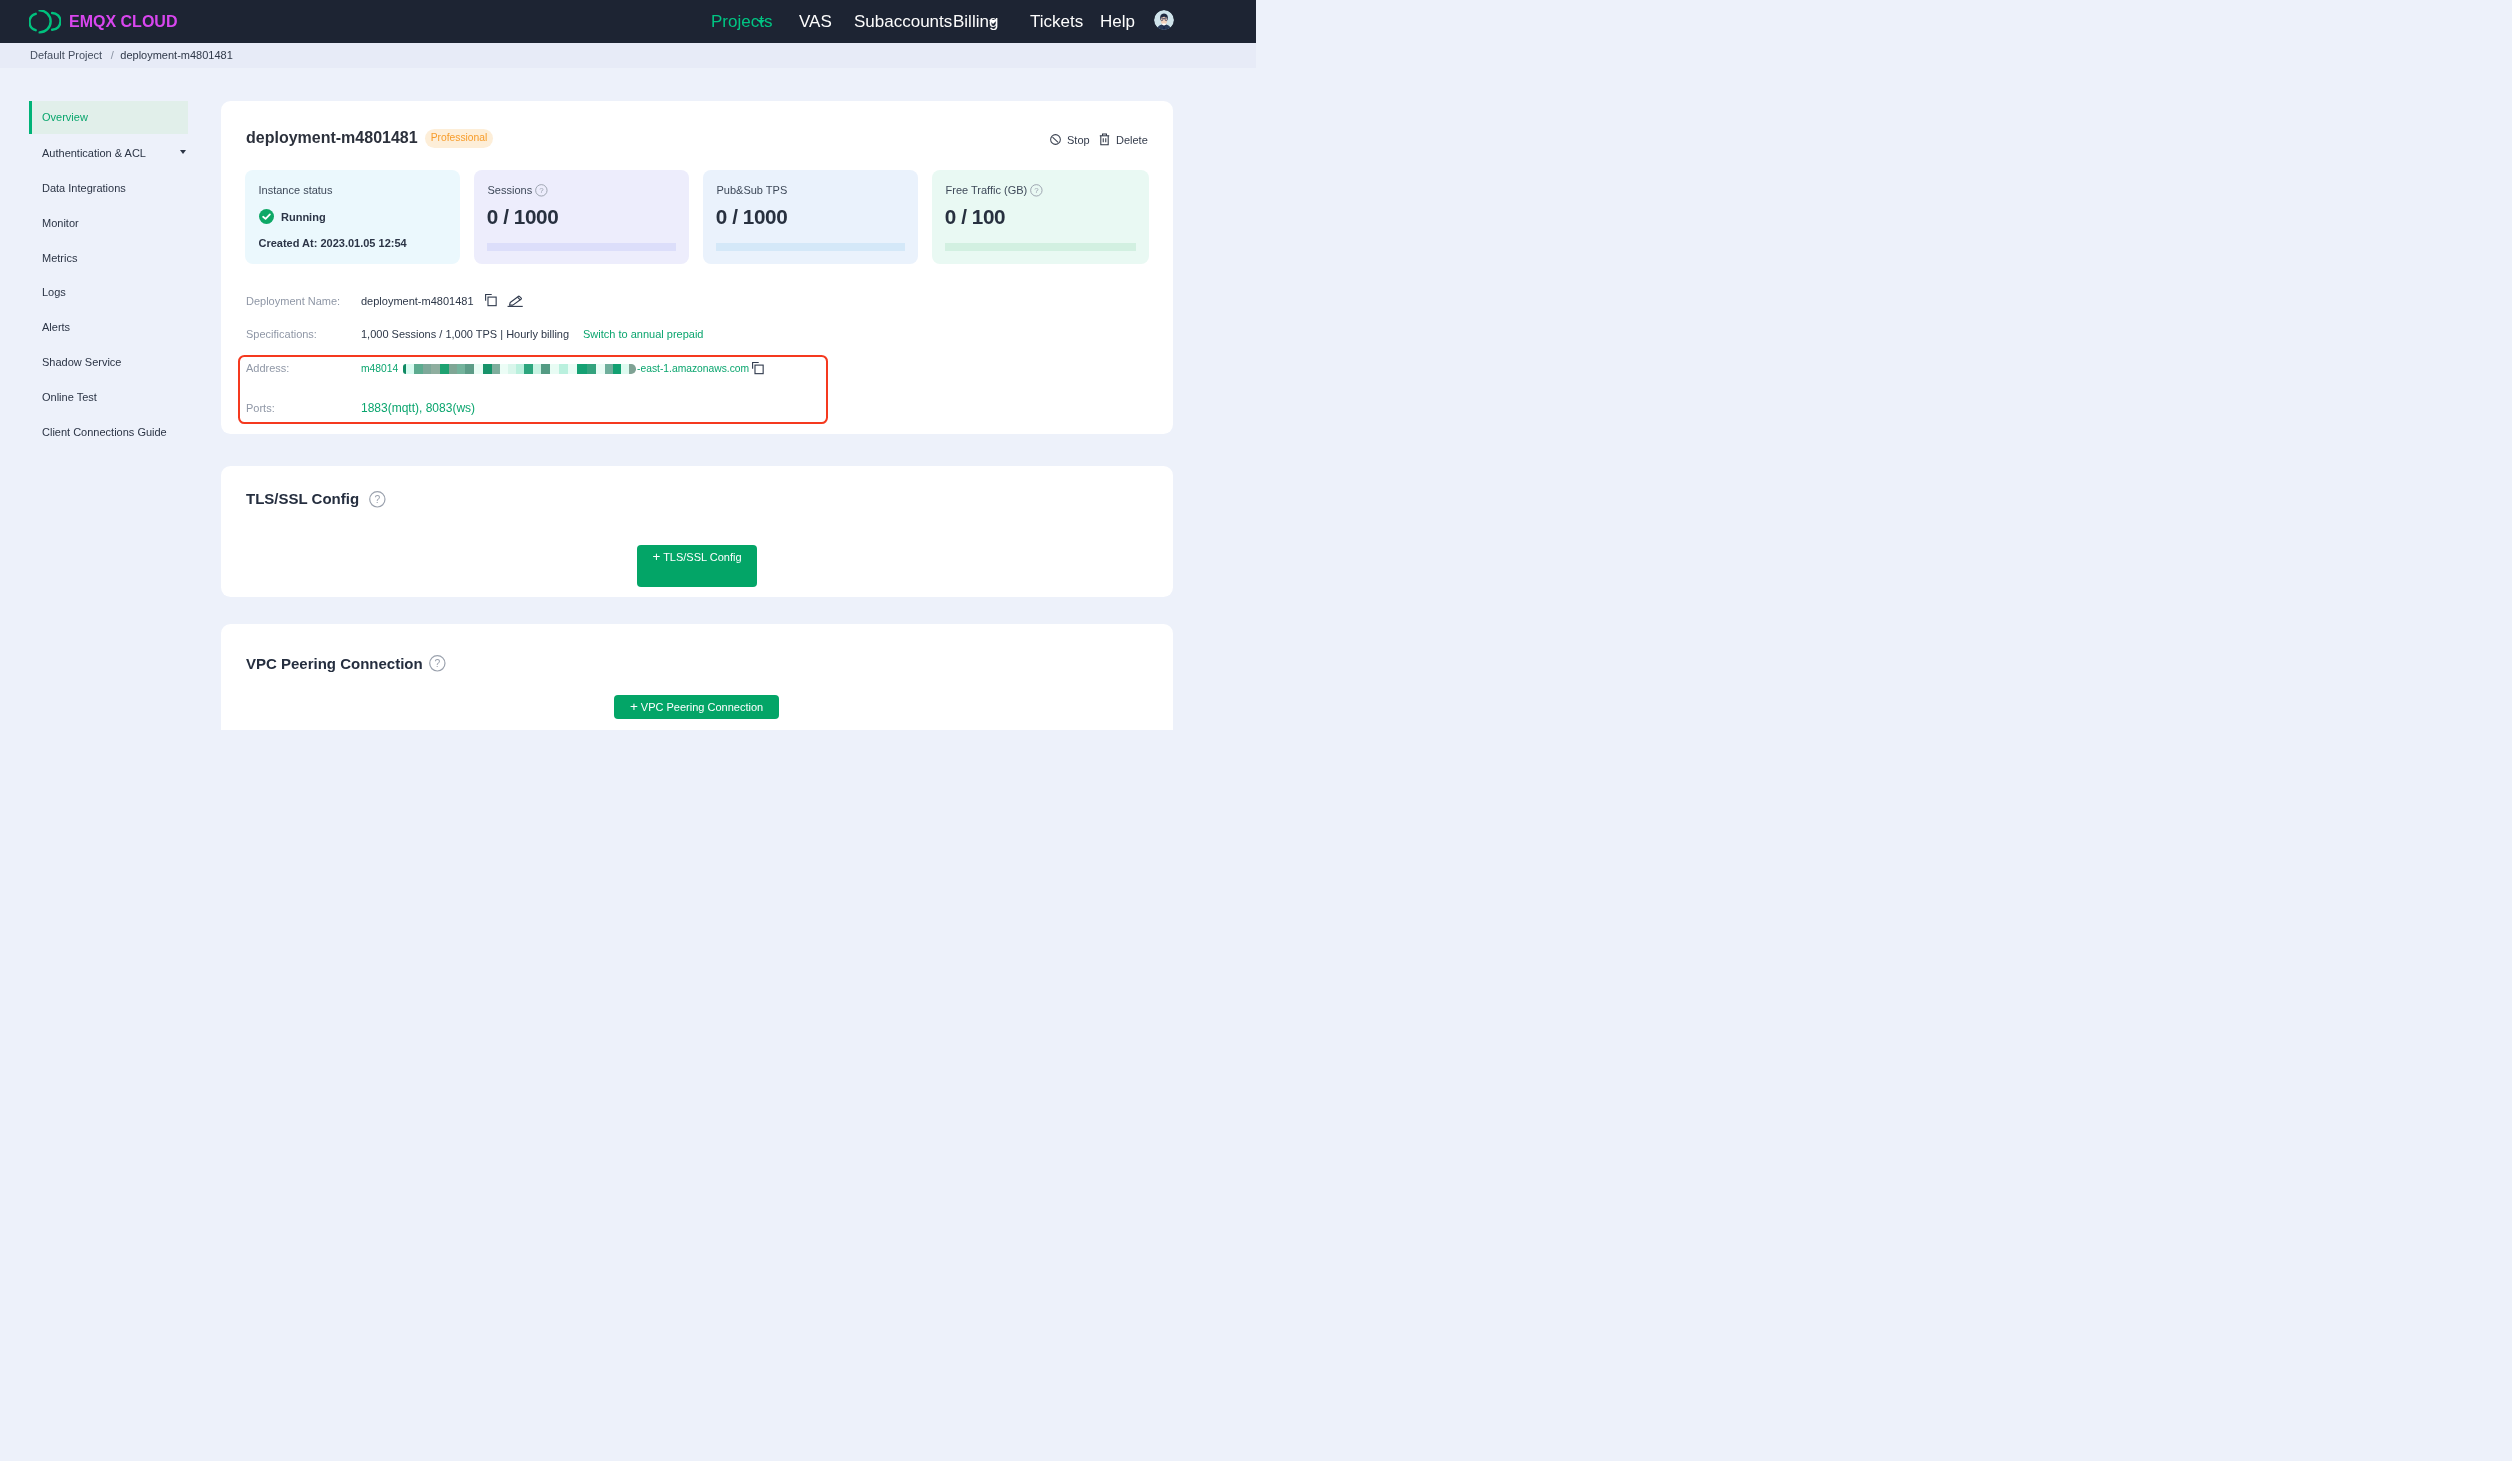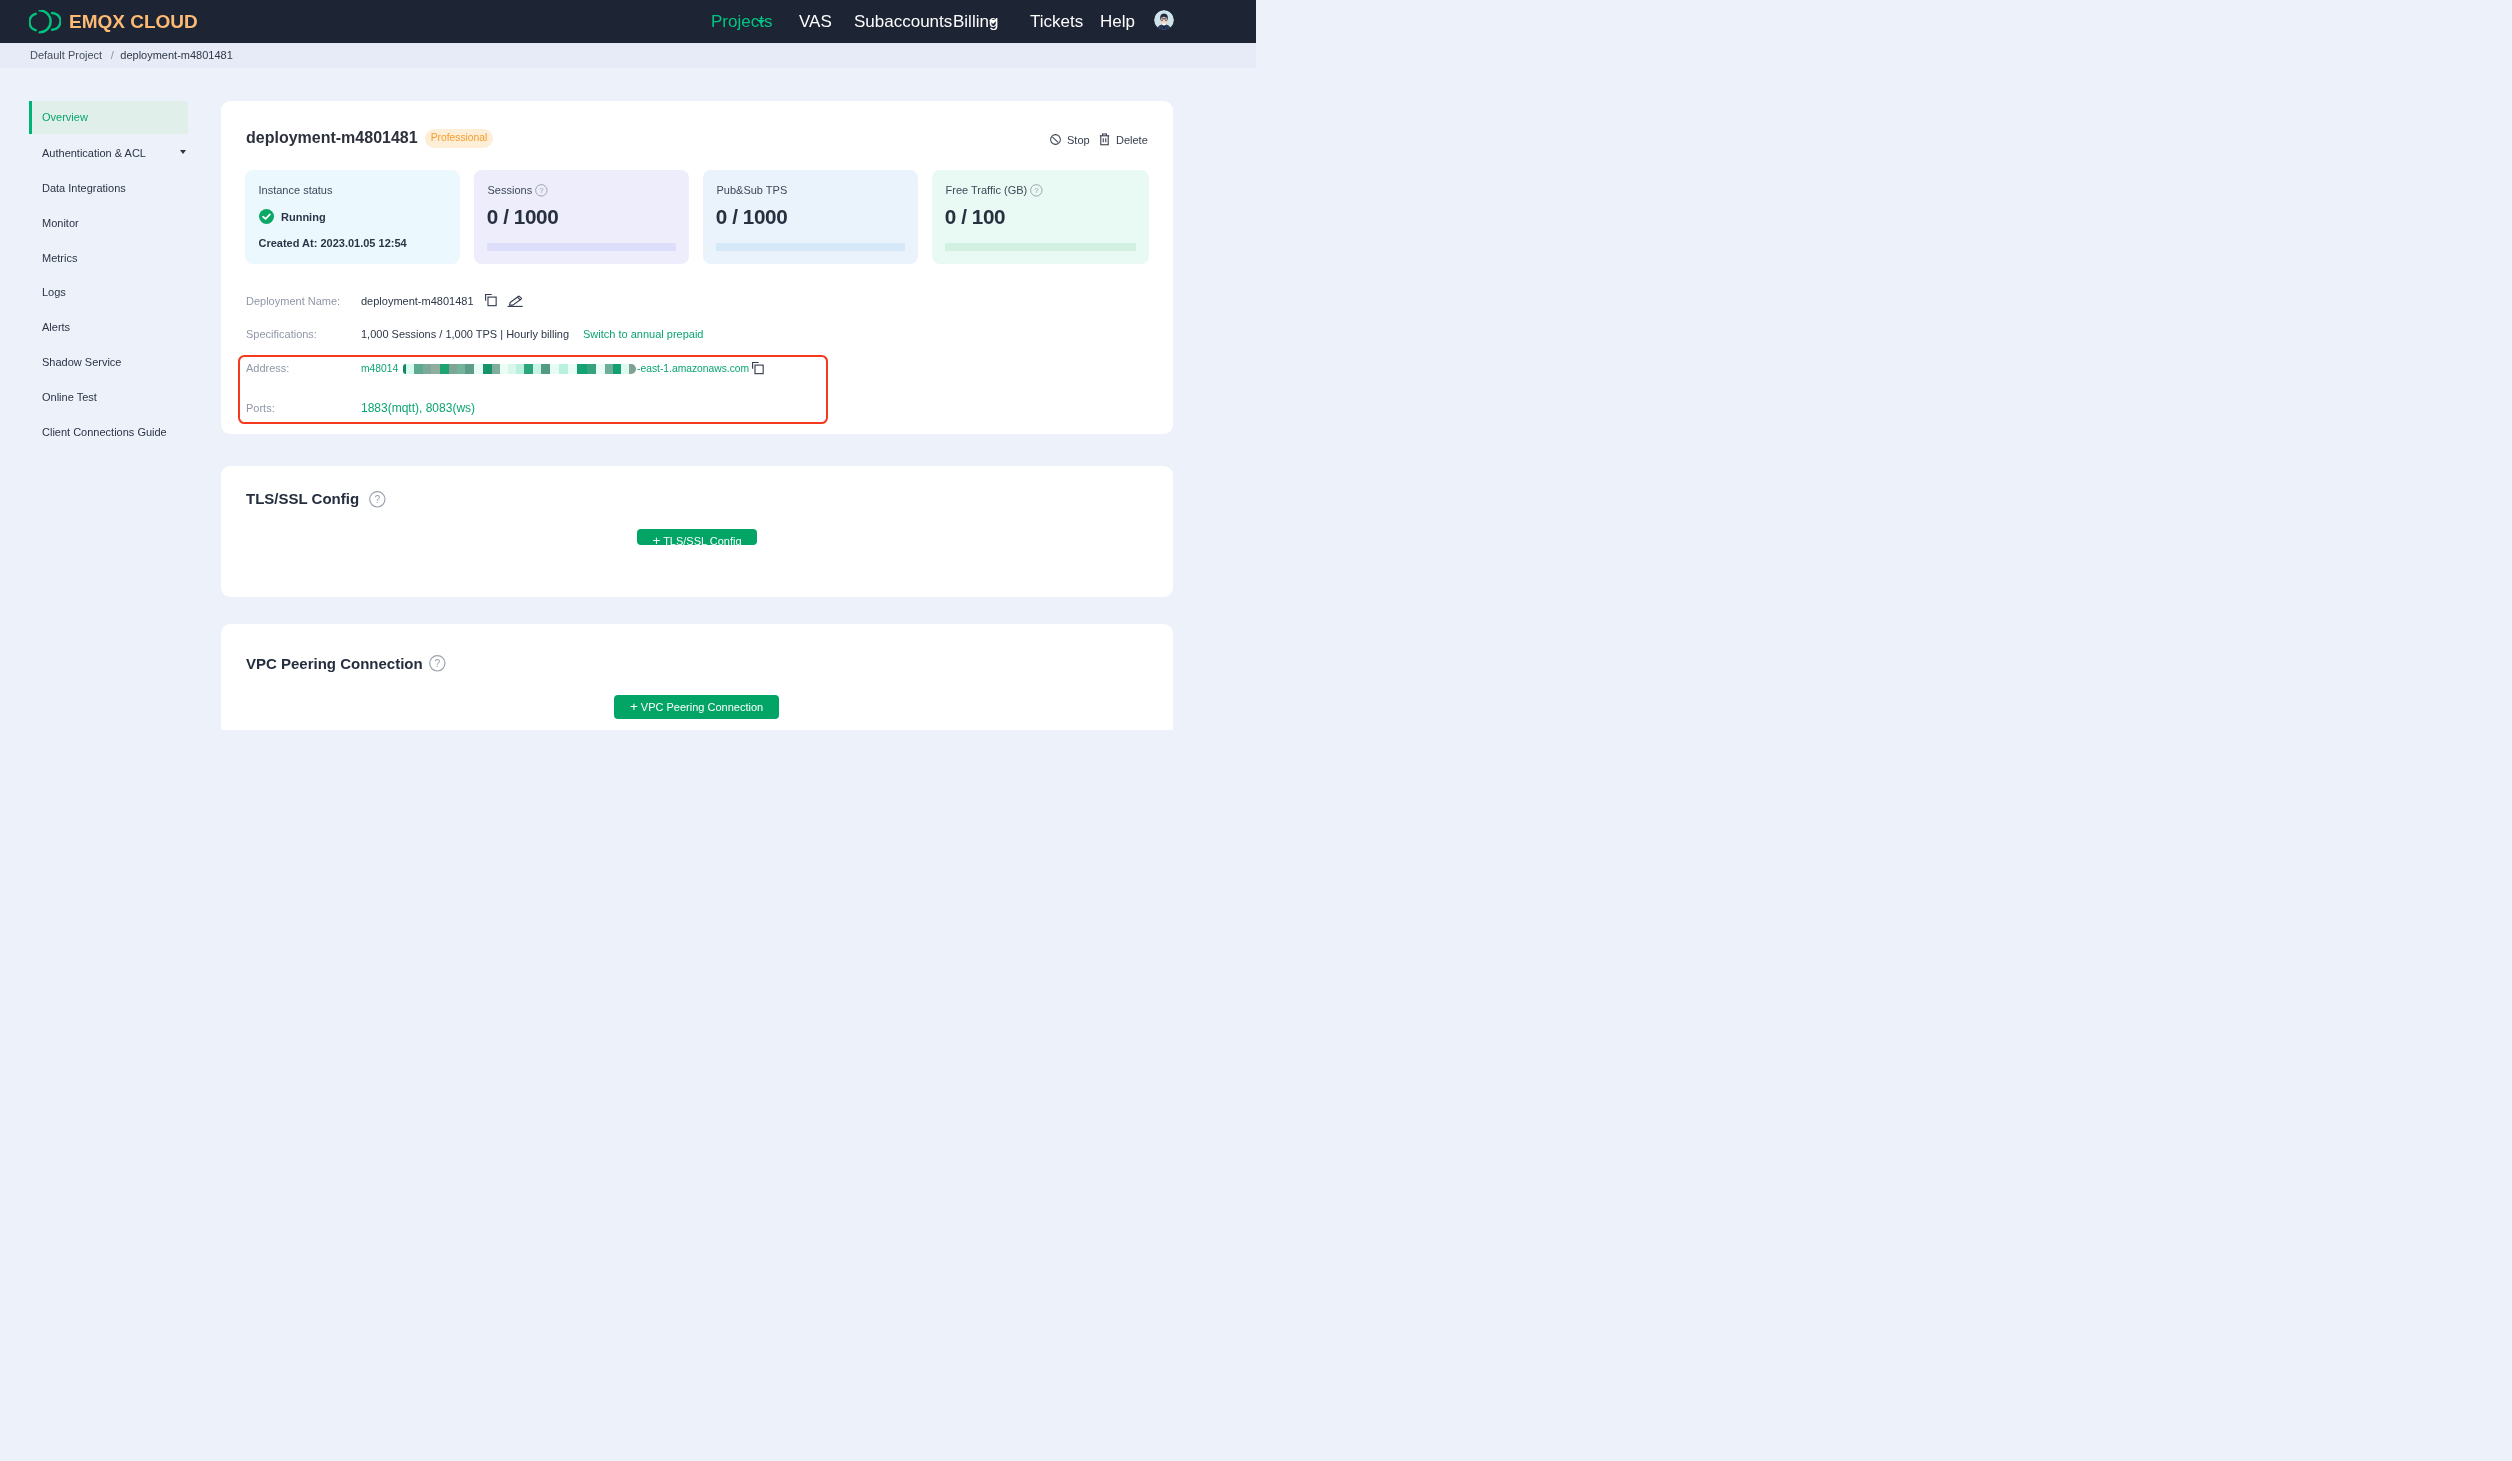--- a/index.html
+++ b/index.html
@@ -28,21 +28,21 @@
 .gbtn { position:absolute; background:#03a567; color:#fff; font-size:11px; border-radius:4px; text-align:center; }
 </style>
 </head>
 <body>
 <div id="hdr">
   <svg class="abs" style="left:29px;top:9.5px" width="32" height="24" viewBox="0 0 40 30" fill="none" stroke="#00c17e" stroke-width="3" stroke-linecap="round">
     <path d="M 8.4 4.8 A 10.6 10.6 0 0 0 8.4 25.2"></path>
     <path d="M 13.3 0.5 A 13.75 13.75 0 0 1 13.3 28"></path>
     <path d="M 28.9 3.7 A 10.5 10.5 0 0 1 28.9 24.7"></path>
   </svg>
-  <div class="navitem green" style="left:69px;font-size:19px;font-weight:bold;letter-spacing:0px;color:#fdba74">EMQX CLOUD</div>
+  <div class="navitem green" style="left:69px;font-size:16px;font-weight:bold;letter-spacing:0px;color:#d946ef">EMQX CLOUD</div>
   <div class="navitem green" style="left:711px">Projects</div>
   <div class="caret" style="left:757px;border-top-color:#00c583"></div>
   <div class="navitem" style="left:799px">VAS</div>
   <div class="navitem" style="left:854px">Subaccounts</div>
   <div class="navitem" style="left:953px">Billing</div>
   <div class="caret" style="left:989px"></div>
   <div class="navitem" style="left:1030px">Tickets</div>
   <div class="navitem" style="left:1100px">Help</div>
   <svg class="abs" style="left:1154px;top:10.3px" width="20" height="20" viewBox="0 0 25 25">
     <defs>
@@ -152,21 +152,21 @@
 <div class="val grn" style="top:401px;font-size:12px">1883(mqtt), 8083(ws)</div>
 
 <div class="abs" style="left:238px;top:355px;width:590px;height:69px;border:2.4px solid #f5391f;border-radius:6.4px"></div>
 
 <div class="card" style="left:221px;top:466px;width:952px;height:131px"></div>
 <div class="hdr2" style="top:490px">TLS/SSL Config</div>
 <svg class="abs" style="left:369px;top:491px" width="16.7" height="16.7" viewBox="0 0 21 21" fill="none">
     <circle cx="10.5" cy="10.5" r="9.6" stroke="#9aa1ad" stroke-width="1.5"></circle>
     <text x="10.5" y="15" font-size="13" fill="#9aa1ad" text-anchor="middle" font-family="Liberation Sans">?</text>
   </svg>
-<div class="gbtn" style="left:637px;top:529px;width:120px;height:16px;line-height:24.6px"><span style="font-size:13.5px;font-weight:300">+</span> TLS/SSL Config</div>
+<div class="gbtn" style="left:637px;top:545px;width:120px;height:42px;line-height:24.6px"><span style="font-size:13.5px;font-weight:300">+</span> TLS/SSL Config</div>
 
 <div class="card" style="left:221px;top:624px;width:952px;height:106px;border-radius:9.5px 9.5px 0 0"></div>
 <div class="hdr2" style="top:655px">VPC Peering Connection</div>
 <svg class="abs" style="left:429px;top:655px" width="16.7" height="16.7" viewBox="0 0 21 21" fill="none">
     <circle cx="10.5" cy="10.5" r="9.6" stroke="#9aa1ad" stroke-width="1.5"></circle>
     <text x="10.5" y="15" font-size="13" fill="#9aa1ad" text-anchor="middle" font-family="Liberation Sans">?</text>
   </svg>
 <div class="gbtn" style="left:614px;top:695px;width:165px;height:24px;line-height:24px"><span style="font-size:13.5px;font-weight:300">+</span> VPC Peering Connection</div>
 
 

